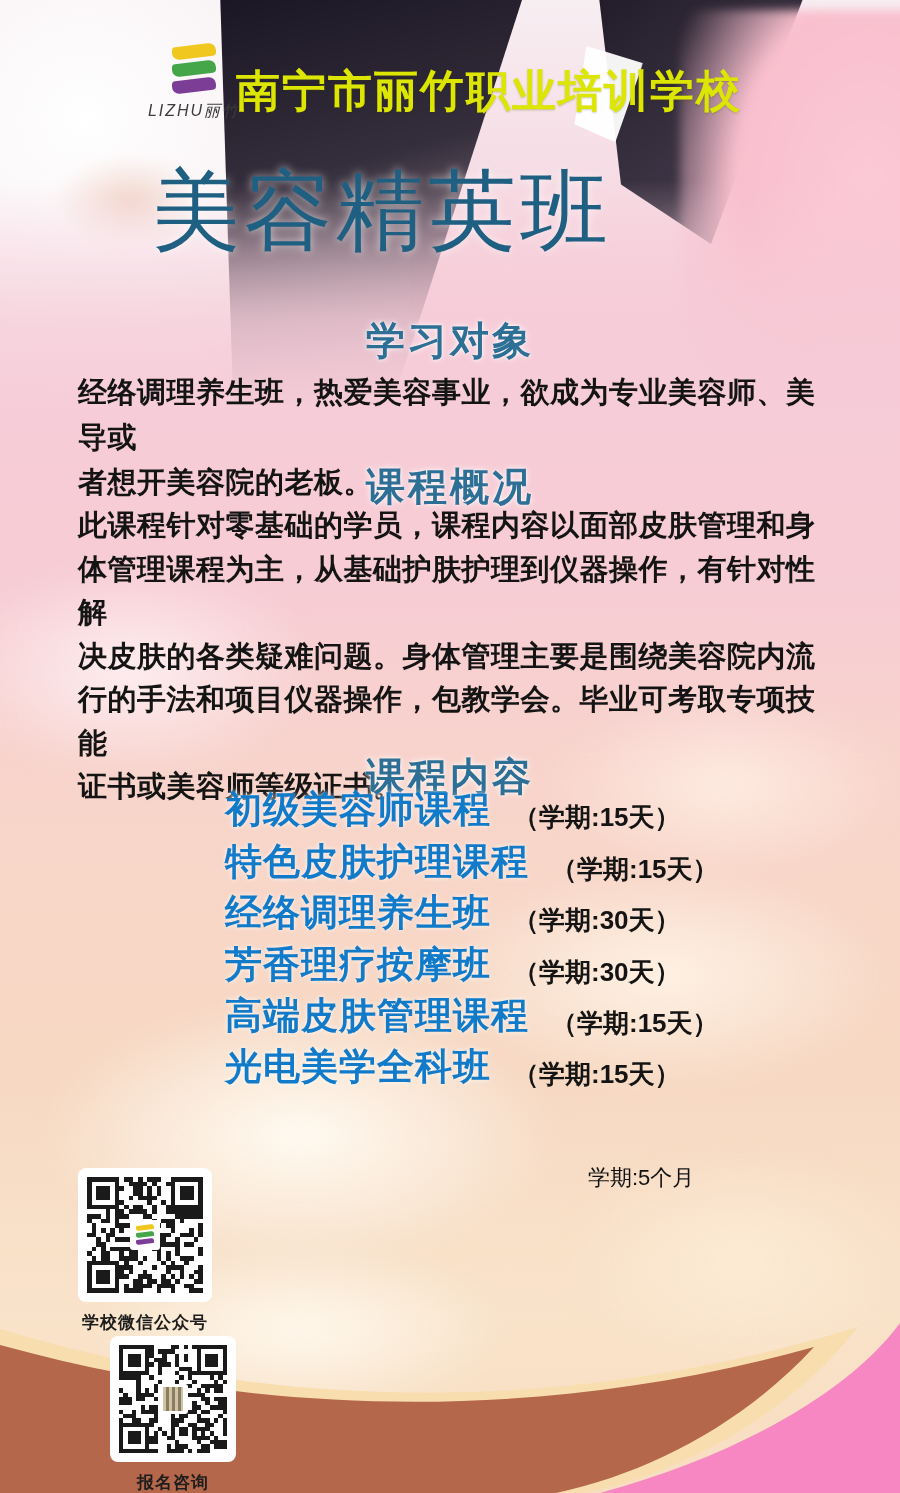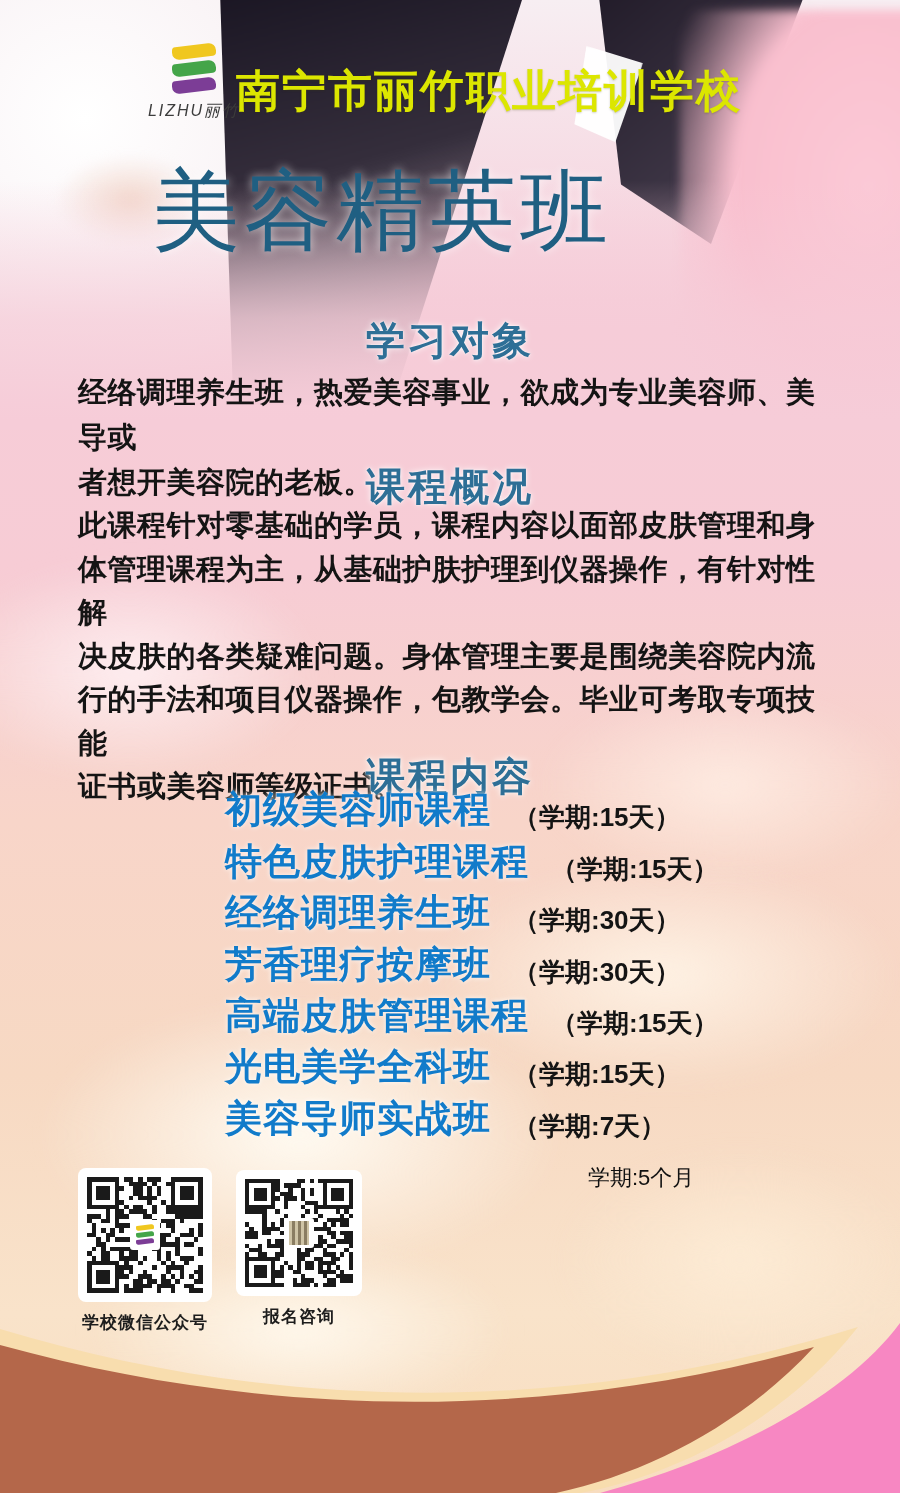--- a/index.html
+++ b/index.html
@@ -63,23 +63,23 @@
   .p-audience{top:370px;}
   .p-overview{top:504px;line-height:43.5px;}
   
   .course-list{position:absolute;left:225px;top:784px;margin:0;padding:0;list-style:none;}
   .course-list li{height:51.4px;display:flex;align-items:flex-end;}
   .c-name{font-size:37px;font-weight:bold;color:var(--course-blue);
     letter-spacing:1px;text-shadow:0 0 5px rgba(255,255,255,.9);white-space:nowrap;}
   .c-dur{font-size:26px;font-weight:600;color:var(--body-black);margin-left:22px;white-space:nowrap;}
   .total{position:absolute;left:588px;top:1163px;font-size:22px;font-weight:normal;color:#111;}
   
-  .qr-group{position:absolute;left:78px;top:1168px;display:flex;align-items:flex-start;}
+  .qr-group{position:absolute;left:78px;top:1168px;display:flex;align-items:flex-start;flex-direction:column;}
   .qr-block{text-align:center;}
-  .qr-block + .qr-block{margin-left:24px;text-align:center;}
+  .qr-block + .qr-block{margin-left:32px;text-align:center;}
   .qr-box{position:relative;width:134px;height:134px;background:#ffffff;border-radius:8px;padding:9px;}
   .qr-box svg{width:100%;height:100%;display:block;}
   .qr-box.small{width:126px;height:126px;margin-top:2px;}
   .qr-logo{position:absolute;left:50%;top:50%;transform:translate(-50%,-50%);
     width:30px;height:30px;background:#fff;border-radius:3px;
     display:flex;align-items:center;justify-content:center;}
   .stripes-mini{width:18px;height:20px;position:relative;display:block;}
   .stripes-mini i{position:absolute;left:0;width:18px;height:5px;border-radius:1px 3px 1px 3px;transform:skewY(-7deg);}
   .stripes-mini .m1{top:0;background:var(--stripe-yellow);}
   .stripes-mini .m2{top:7px;background:var(--stripe-green);}
@@ -160,24 +160,20 @@
       <span class="c-name">芳香理疗按摩班</span>
       <span class="c-dur">（学期:30天）</span>
     </li>
     <li>
       <span class="c-name">高端皮肤管理课程</span>
       <span class="c-dur">（学期:15天）</span>
     </li>
     <li>
       <span class="c-name">光电美学全科班</span>
       <span class="c-dur">（学期:15天）</span>
-    </li>
-    <li>
-      <span class="c-name">美容导师实战班</span>
-      <span class="c-dur">（学期:7天）</span>
     </li>
   </ul>
   <div class="total">学期:5个月</div>
 
   <div class="qr-group">
     <div class="qr-block">
       <div class="qr-box" id="qr1">
           <svg viewBox="0 0 25 25" shape-rendering="crispEdges" xmlns="http://www.w3.org/2000/svg">
             <rect x="8" y="0" width="1" height="1" fill="#1a1a1a"></rect>
             <rect x="9" y="0" width="1" height="1" fill="#1a1a1a"></rect>

